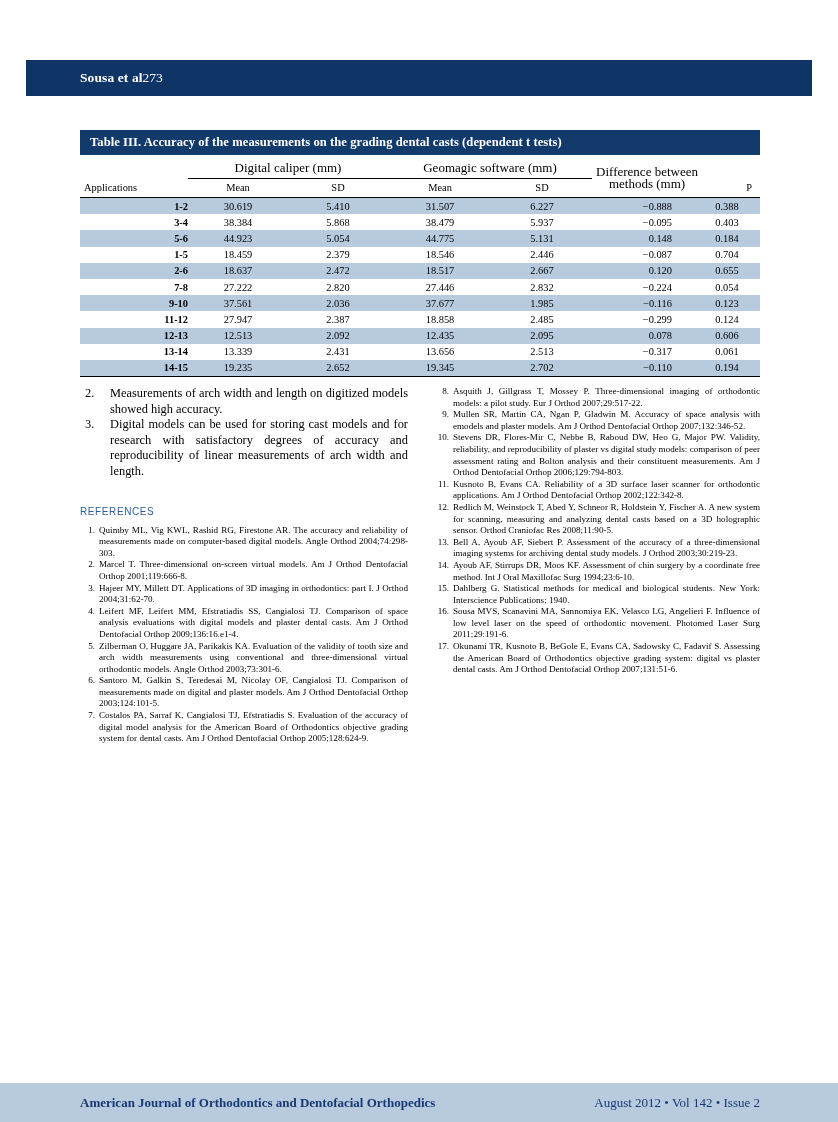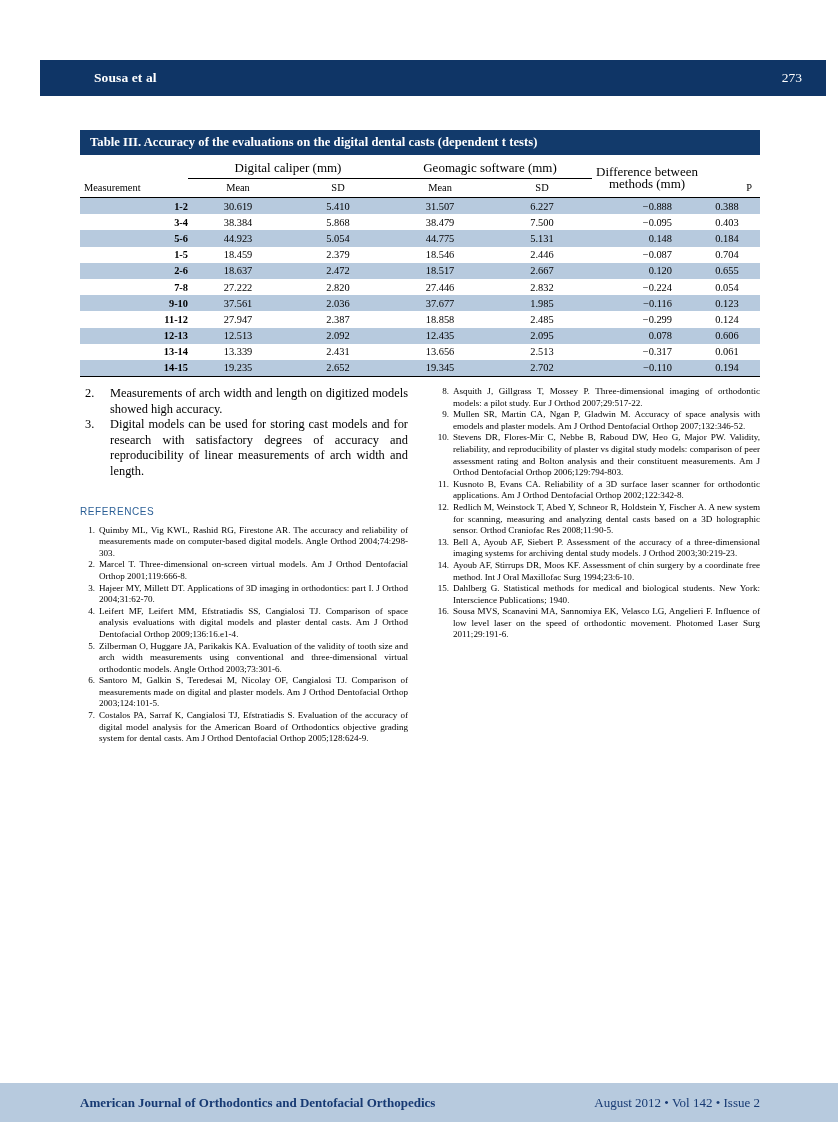--- a/index.html
+++ b/index.html
@@ -20,24 +20,23 @@
   .runhead {
     position: absolute;
     left: 26px;
     top: 60px;
     width: 786px;
     height: 36px;
     background: #0f3566;
     color: #ffffff;
     display: flex;
     align-items: center;
-    justify-content: space-between;
+    justify-content: flex-start;
     box-sizing: border-box;
     padding: 0 24px 0 54px;
-    margin-left: 14px;
   }
   .runhead-title {
     font-family: "Liberation Serif", serif;
     font-size: 13.5px;
     font-weight: bold;
     letter-spacing: 0.1px;
   }
   .runhead-page {
     font-family: "Liberation Serif", serif;
     font-size: 13.5px;
@@ -198,21 +197,21 @@
 </style>
 </head>
 <body>
 
 <div class="runhead">
   <span class="runhead-title">Sousa et al</span>
   <span class="runhead-page">273</span>
 </div>
 
 <div class="table-wrap">
-  <div class="table-caption">Table III.  Accuracy of the evaluations on the digital dental casts (dependent t tests)</div>
+  <div class="table-caption">Table III.  Accuracy of the measurements on the grading dental casts (dependent t tests)</div>
 
   <table class="data">
     <colgroup>
       <col style="width:108px">
       <col style="width:100px">
       <col style="width:100px">
       <col style="width:104px">
       <col style="width:100px">
       <col style="width:110px">
       <col style="width:58px">
@@ -224,21 +223,21 @@
         <th class="grp-head grp-rule" colspan="2">Geomagic software (mm)</th>
         <th class="grp-head" rowspan="2">
           <div class="two-line">
             <div>Difference between</div>
             <div>methods (mm)</div>
           </div>
         </th>
         <th class="grp-head sub-head r" rowspan="2" style="vertical-align:bottom">P</th>
       </tr>
       <tr>
-        <th class="sub-head l">Measurement</th>
+        <th class="sub-head l">Applications</th>
         <th class="sub-head c">Mean</th>
         <th class="sub-head c">SD</th>
         <th class="sub-head c">Mean</th>
         <th class="sub-head c">SD</th>
       </tr>
     </thead>
     <tbody id="table-body">
         <tr class="alt first">
           <td class="m" style="border-top: 1.2px solid rgb(0, 0, 0);">1-2</td>
           <td class="n" style="border-top: 1.2px solid rgb(0, 0, 0);">30.619</td>
@@ -246,21 +245,21 @@
           <td class="n" style="border-top: 1.2px solid rgb(0, 0, 0);">31.507</td>
           <td class="n" style="border-top: 1.2px solid rgb(0, 0, 0);">6.227</td>
           <td class="d" style="border-top: 1.2px solid rgb(0, 0, 0);">−0.888</td>
           <td class="p" style="border-top: 1.2px solid rgb(0, 0, 0);">0.388</td>
         </tr>
         <tr>
           <td class="m">3-4</td>
           <td class="n">38.384</td>
           <td class="n">5.868</td>
           <td class="n">38.479</td>
-          <td class="n">7.500</td>
+          <td class="n">5.937</td>
           <td class="d">−0.095</td>
           <td class="p">0.403</td>
         </tr>
         <tr class="alt">
           <td class="m">5-6</td>
           <td class="n">44.923</td>
           <td class="n">5.054</td>
           <td class="n">44.775</td>
           <td class="n">5.131</td>
           <td class="d">0.148</td>
@@ -367,20 +366,21 @@
     <ol class="refs" id="refs-right">
         <li><span class="num">8.</span><span>Asquith J, Gillgrass T, Mossey P. Three-dimensional imaging of orthodontic models: a pilot study. Eur J Orthod 2007;29:517-22.</span></li>
         <li><span class="num">9.</span><span>Mullen SR, Martin CA, Ngan P, Gladwin M. Accuracy of space analysis with emodels and plaster models. Am J Orthod Dentofacial Orthop 2007;132:346-52.</span></li>
         <li><span class="num">10.</span><span>Stevens DR, Flores-Mir C, Nebbe B, Raboud DW, Heo G, Major PW. Validity, reliability, and reproducibility of plaster vs digital study models: comparison of peer assessment rating and Bolton analysis and their constituent measurements. Am J Orthod Dentofacial Orthop 2006;129:794-803.</span></li>
         <li><span class="num">11.</span><span>Kusnoto B, Evans CA. Reliability of a 3D surface laser scanner for orthodontic applications. Am J Orthod Dentofacial Orthop 2002;122:342-8.</span></li>
         <li><span class="num">12.</span><span>Redlich M, Weinstock T, Abed Y, Schneor R, Holdstein Y, Fischer A. A new system for scanning, measuring and analyzing dental casts based on a 3D holographic sensor. Orthod Craniofac Res 2008;11:90-5.</span></li>
         <li><span class="num">13.</span><span>Bell A, Ayoub AF, Siebert P. Assessment of the accuracy of a three-dimensional imaging systems for archiving dental study models. J Orthod 2003;30:219-23.</span></li>
         <li><span class="num">14.</span><span>Ayoub AF, Stirrups DR, Moos KF. Assessment of chin surgery by a coordinate free method. Int J Oral Maxillofac Surg 1994;23:6-10.</span></li>
         <li><span class="num">15.</span><span>Dahlberg G. Statistical methods for medical and biological students. New York: Interscience Publications; 1940.</span></li>
         <li><span class="num">16.</span><span>Sousa MVS, Scanavini MA, Sannomiya EK, Velasco LG, Angelieri F. Influence of low level laser on the speed of orthodontic movement. Photomed Laser Surg 2011;29:191-6.</span></li>
+        <li><span class="num">17.</span><span>Okunami TR, Kusnoto B, BeGole E, Evans CA, Sadowsky C, Fadavif S. Assessing the American Board of Orthodontics objective grading system: digital vs plaster dental casts. Am J Orthod Dentofacial Orthop 2007;131:51-6.</span></li>
       </ol>
   </div>
 
 </div>
 
 <div class="footer">
   <div class="footer-inner">
     <span class="footer-journal">American Journal of Orthodontics and Dentofacial Orthopedics</span>
     <span class="footer-issue">August 2012 • Vol 142 • Issue 2</span>
   </div>

